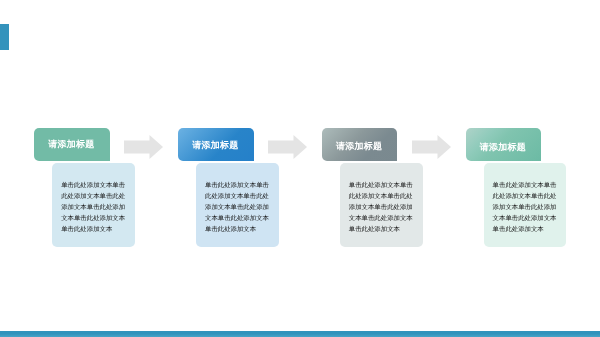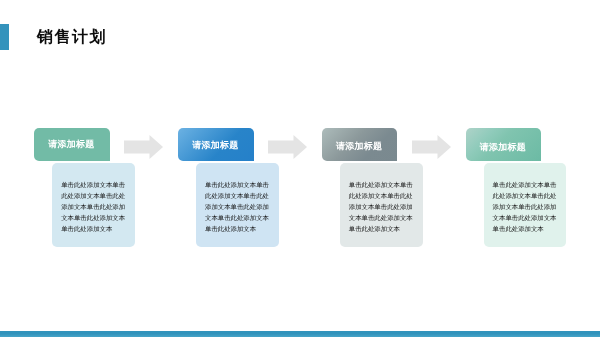--- a/index.html
+++ b/index.html
@@ -18,21 +18,20 @@
        font-size:6.4px;line-height:11.05px;color:#141414;box-sizing:border-box;
        padding:17px 7px 0 9px;letter-spacing:0px;text-align:left;word-break:break-all;}
   .ht{display:block;}
   .arrow{position:absolute;}
 </style>
 </head>
 <body>
 
 <div class="slide">
   <div class="title-bar" style="background: rgb(52, 147, 188);"></div>
-  <div class="title">销售计划</div>
 
   <div class="group" style="left:34.2px;top:127.5px">
     <div class="hdr" style="background: rgb(114, 187, 166);">
       <span class="ht" style="transform:translateY(0px)">请添加标题</span>
     </div>
     <div class="bdy" style="background: rgb(211, 232, 241);">
       <span>单击此处添加文本单击此处添加文本单击此处添加文本单击此处添加文本单击此处添加文本单击此处添加文本</span>
     </div>
   </div>
 

